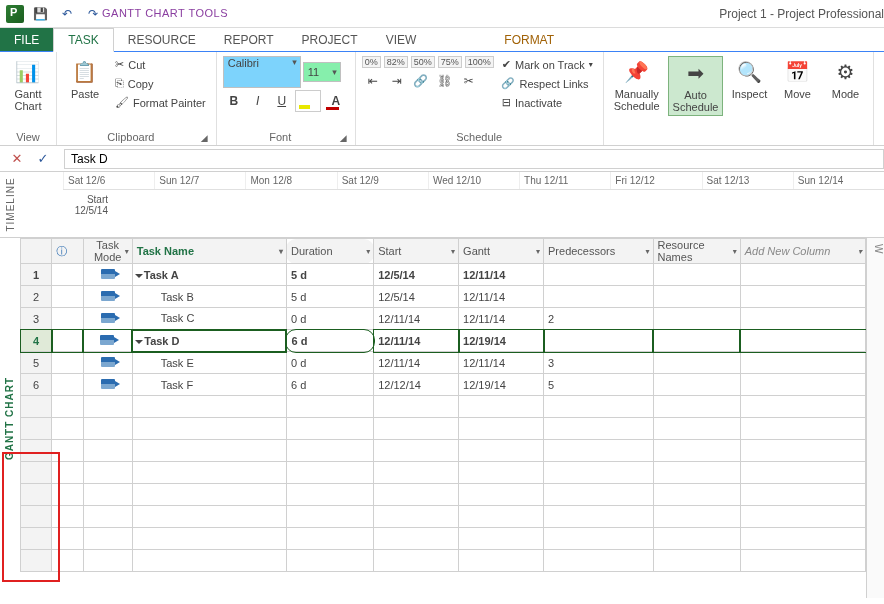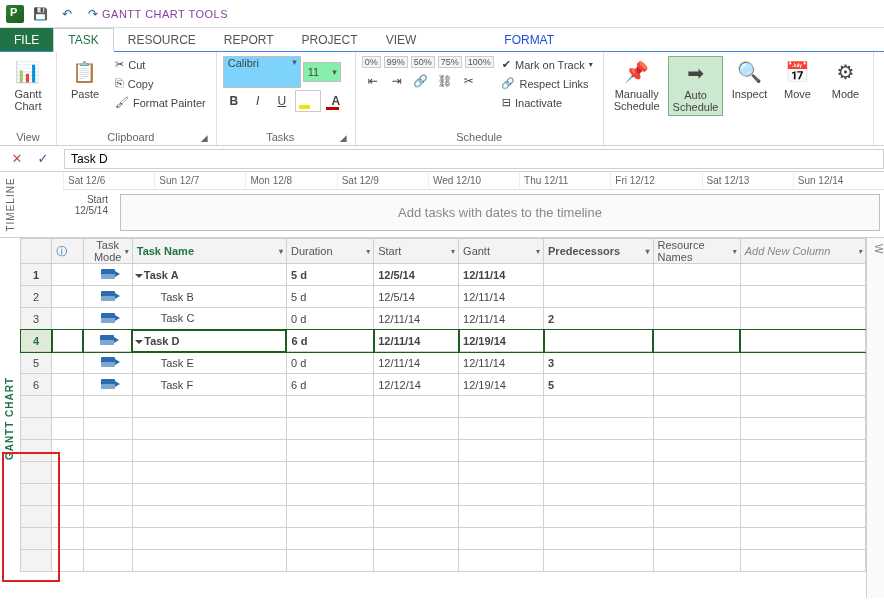--- a/index.html
+++ b/index.html
@@ -13,21 +13,21 @@
 .qat-btn { width: 18px; height: 18px; color: #2b579a; display: flex; align-items: center; justify-content: center; cursor: default; }
 .title-center { flex: 1; display: flex; justify-content: space-between; gap: 40px; }
 .tool-context { color: #8a3ea0; font-size: 11px; letter-spacing: 0.5px; }
 .win-title { color: #555; font-size: 12px; }
 
 
 .tabs { height: 24px; display: flex; align-items: stretch; background: #fff; border-bottom: 1px solid #3b82f6; }
 .tab { padding: 4px 14px; font-size: 12px; color: #555; cursor: default; display: flex; align-items: center; }
 .tab.file { background: #217346; color: #fff; }
 .tab.active { border: 1px solid #d0d0d0; border-bottom: 1px solid #fff; color: #217346; margin-bottom: -1px; }
-.tab.context { color: #1d4ed8; margin-left: 60px; }
+.tab.context { color: #a16207; margin-left: 60px; }
 
 
 .ribbon { height: 94px; display: flex; background: #fff; border-bottom: 1px solid #d0d0d0; }
 .group { border-right: 1px solid #e0e0e0; padding: 4px 6px 2px 6px; display: flex; flex-direction: column; justify-content: space-between; }
 .group-label { text-align: center; font-size: 11px; color: #666; padding-top: 2px; }
 .group-body { flex: 1; display: flex; align-items: flex-start; gap: 4px; }
 .big-btn { display: flex; flex-direction: column; align-items: center; justify-content: center; padding: 2px 4px; cursor: default; min-width: 44px; }
 .big-btn .ico { width: 28px; height: 28px; display: flex; align-items: center; justify-content: center; font-size: 20px; }
 .big-btn .lbl { font-size: 11px; text-align: center; line-height: 1.1; margin-top: 2px; }
 .small-btn { display: flex; align-items: center; gap: 4px; font-size: 11px; padding: 2px 4px; cursor: default; }
@@ -73,24 +73,24 @@
 .gantt-redbox { position:absolute; left:2px; top:452px; width:58px; height:130px; border:2px solid #e02020; pointer-events:none; }
 .grid { flex: 1; overflow: hidden; position:relative; }
 table { border-collapse: collapse; width: 100%; }
 th, td { border: 1px solid #d0d0d0; font-size: 11px; text-align: left; height: 22px; padding: 0 4px; white-space: nowrap; }
 th { background: #f3f3f3; font-weight: normal; color: #555; position: relative; }
 th .hdr-caret { position:absolute; right:3px; top:50%; transform:translateY(-50%); font-size:8px; color:#666; }
 .col-rownum { width: 28px; text-align: center; background: #f3f3f3; }
 .col-ind { width: 28px; }
 .col-mode { width: 44px; text-align:center; }
 .col-name { width: 138px; }
-.col-dur { width: 78px; }
+.col-dur { width: 78px; border-radius: 10px; }
 .col-start { width: 76px; }
 .col-finish { width: 76px; }
-.col-pred { width: 98px; font-weight: bold; }
+.col-pred { width: 98px; }
 .col-res { width: 78px; }
 .col-add { width: 112px; color:#888; font-style:italic; }
 th.col-name.active { color: #217346; font-weight: bold; }
 tr.bold-row td { font-weight: bold; }
 tr.selected td { outline: 1px solid #1b5e20; }
 tr.selected td.col-name { border: 2px solid #1b5e20; }
 td.col-rownum.sel { background:#e0ead8; color:#217346; font-weight:bold; }
 .indent1 { padding-left: 24px; }
 .tri { display:inline-block; width:0;height:0;border-left:4px solid #444;border-top:4px solid transparent;border-bottom:4px solid transparent; transform:rotate(90deg); margin-right:3px; vertical-align:middle;}
 .mode-ico { display:inline-block; width:14px;height:10px; background:linear-gradient(to bottom,#2b6cb0 0 50%,#7ba7d0 50% 100%); border-radius:1px; position:relative;}
@@ -102,20 +102,21 @@
 
 <div class="titlebar">
   <div class="qat">
     <div class="proj-icon"></div>
     <div class="qat-btn">💾</div>
     <div class="qat-btn">↶</div>
     <div class="qat-btn">↷</div>
   </div>
   <div class="title-center">
     <span class="tool-context">GANTT CHART TOOLS</span>
+    <span class="win-title">Project 1 - Project Professional</span>
   </div>
 </div>
 
 <div class="tabs">
   <div class="tab file">FILE</div>
   <div class="tab active">TASK</div>
   <div class="tab">RESOURCE</div>
   <div class="tab">REPORT</div>
   <div class="tab">PROJECT</div>
   <div class="tab">VIEW</div>
@@ -175,31 +176,31 @@
       </div>
       <div class="font-row">
         <div class="fmt-btn bold">B</div>
         <div class="fmt-btn italic">I</div>
         <div class="fmt-btn underline">U</div>
         <div class="fill-btn"></div>
         <div class="fontcolor-btn">A</div>
       </div>
     </div>
     <div style="display:flex;justify-content:space-between;align-items:center">
-        <div class="group-label" style="flex:1">Tasks</div>
+        <div class="group-label" style="flex:1">Font</div>
         <span class="dialog-launcher">◢</span>
       </div>
   </div>
 
   <div class="group" style="min-width:220px">
     <div class="group-body">
       <div class="vstack">
         <div class="pct-row">
           <span class="pct">0%</span>
-          <span class="pct">99%</span>
+          <span class="pct">82%</span>
           <span class="pct">50%</span>
           <span class="pct">75%</span>
           <span class="pct">100%</span>
         </div>
         <div class="font-row">
           <div class="fmt-btn">⇤</div>
           <div class="fmt-btn">⇥</div>
           <div class="fmt-btn">🔗</div>
           <div class="fmt-btn">⛓</div>
           <div class="fmt-btn">✂</div>
@@ -270,23 +271,20 @@
     <div class="tl-dates" style="margin-left:43px" id="tl-dates">
         <div class="tl-date">Sat 12/6</div>
         <div class="tl-date">Sun 12/7</div>
         <div class="tl-date">Mon 12/8</div>
         <div class="tl-date">Sat 12/9</div>
         <div class="tl-date">Wed 12/10</div>
         <div class="tl-date">Thu 12/11</div>
         <div class="tl-date">Fri 12/12</div>
         <div class="tl-date">Sat 12/13</div>
         <div class="tl-date">Sun 12/14</div>
-      </div>
-    <div class="tl-track">
-        <span>Add tasks with dates to the timeline</span>
       </div>
   </div>
 </div>
 
 <div class="grid-area">
   <div class="gantt-side-label">
       <span>GANTT CHART</span>
     </div>
   <div class="grid">
     <table>

